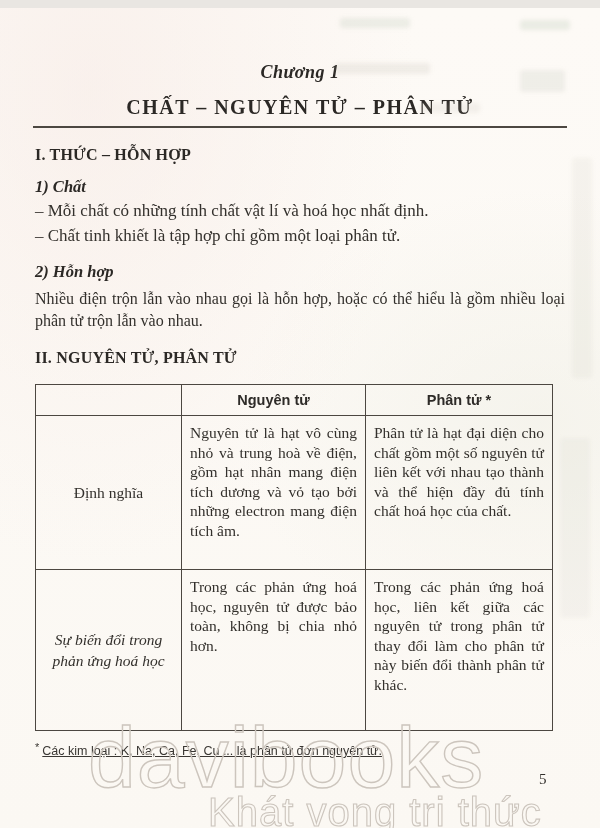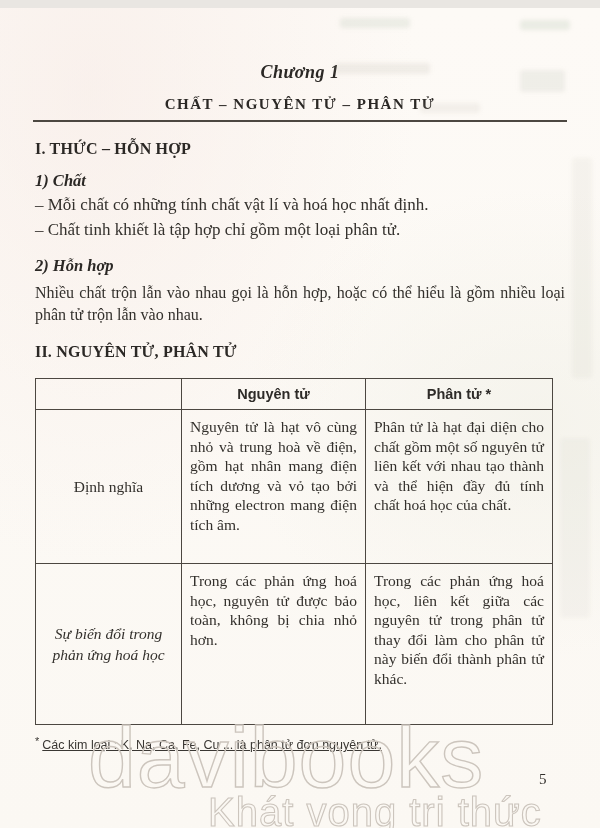--- a/index.html
+++ b/index.html
@@ -28,21 +28,21 @@
 
   .chapter{
     margin:0;padding-top:54px;
     text-align:center;
     font-size:18px;font-weight:bold;font-style:italic;
     color:#2b2825;letter-spacing:.5px;
   }
   .main-title{
     margin:13px 0 0 0;
     text-align:center;
-    font-size:15px;font-weight:bold;
+    font-size:20px;font-weight:bold;
     letter-spacing:1.5px;color:#2b2825;
   }
   .title-rule{
     margin:7px 33px 0 33px;
     border-bottom:2px solid #4c4741;
     height:0;
   }
   .section-a{
     margin:22px 0 0 0;
     text-align:center;
@@ -152,21 +152,21 @@
   <div class="title-rule"></div>
 
 
   <div class="h-roman">I. THỨC – HỖN HỢP</div>
 
   <div class="h-sub">1) Chất</div>
   <div class="body-line">– Mỗi chất có những tính chất vật lí và hoá học nhất định.</div>
   <div class="body-line">– Chất tinh khiết là tập hợp chỉ gồm một loại phân tử.</div>
 
   <div class="h-sub" style="margin-top:15px;">2) Hỗn hợp</div>
-  <div class="body-par">Nhiều chất trộn lẫn vào nhau gọi là hỗn hợp, hoặc có thể hiểu là gồm nhiều loại phân tử trộn lẫn vào nhau.</div>
+  <div class="body-par">Nhiều điện trộn lẫn vào nhau gọi là hỗn hợp, hoặc có thể hiểu là gồm nhiều loại phân tử trộn lẫn vào nhau.</div>
 
   <div class="h-roman" style="margin-top:17px;">II. NGUYÊN TỬ, PHÂN TỬ</div>
 
   <table class="kb-table">
     <colgroup>
         <col class="c1">
         <col class="c2">
         <col class="c3">
       </colgroup>
     <thead>

